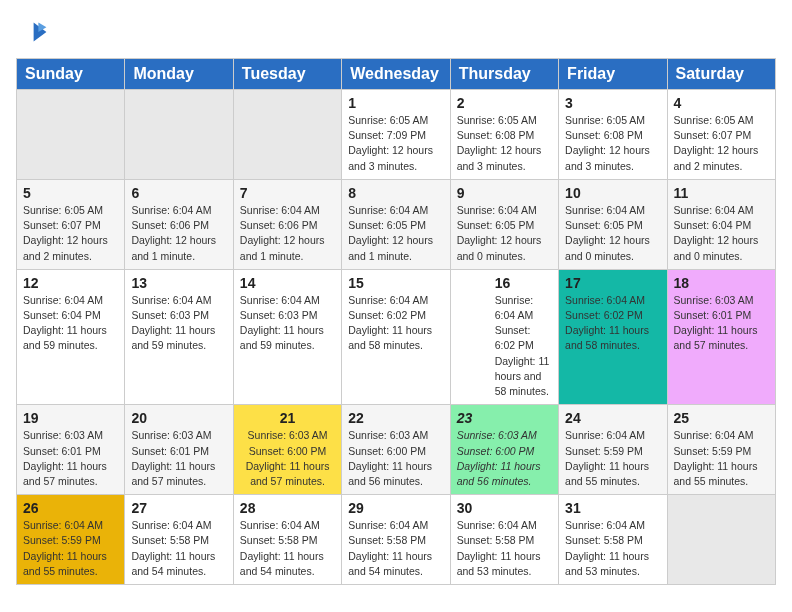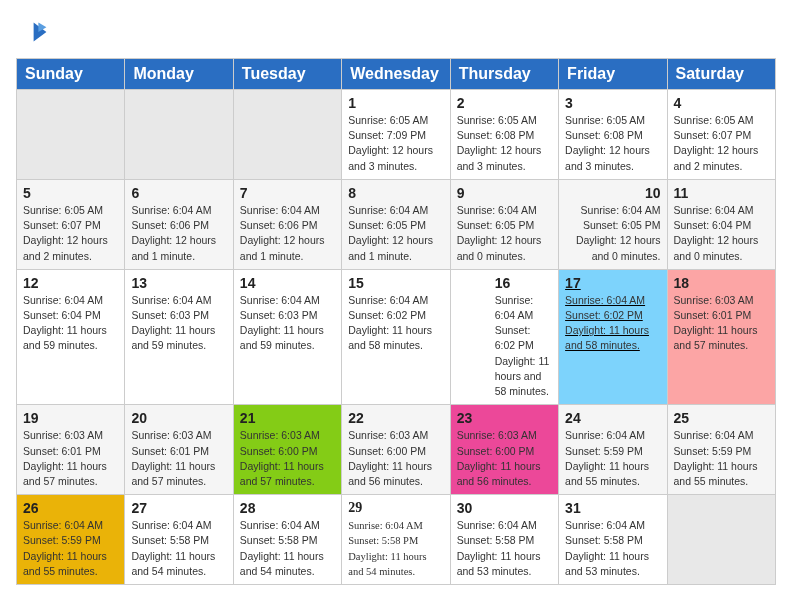--- a/index.html
+++ b/index.html
@@ -185,21 +185,21 @@
 Daylight: 12 hours
 and 1 minute.</div>
         </td>
         <td style="background: rgb(245, 245, 245);">
           <span class="day-num">9</span>
           <div class="day-info">Sunrise: 6:04 AM
 Sunset: 6:05 PM
 Daylight: 12 hours
 and 0 minutes.</div>
         </td>
-        <td style="background: rgb(245, 245, 245); text-align: right;">
+        <td style="background: rgb(245, 245, 245);">
           <span class="day-num">10</span>
           <div class="day-info">Sunrise: 6:04 AM
 Sunset: 6:05 PM
 Daylight: 12 hours
 and 0 minutes.</div>
         </td>
         <td style="background: rgb(245, 245, 245);">
           <span class="day-num">11</span>
           <div class="day-info">Sunrise: 6:04 AM
 Sunset: 6:04 PM
@@ -236,28 +236,28 @@
 Daylight: 11 hours
 and 58 minutes.</div>
         </td>
         <td style="background: rgb(255, 255, 255); padding-left: 44px;">
           <span class="day-num">16</span>
           <div class="day-info">Sunrise: 6:04 AM
 Sunset: 6:02 PM
 Daylight: 11 hours
 and 58 minutes.</div>
         </td>
-        <td style="background: #7dd3fc; text-decoration: underline;">
+        <td style="background: #14b8a6;">
           <span class="day-num">17</span>
           <div class="day-info">Sunrise: 6:04 AM
 Sunset: 6:02 PM
 Daylight: 11 hours
 and 58 minutes.</div>
         </td>
-        <td style="background: #fca5a5;">
+        <td style="background: #f0abfc;">
           <span class="day-num">18</span>
           <div class="day-info">Sunrise: 6:03 AM
 Sunset: 6:01 PM
 Daylight: 11 hours
 and 57 minutes.</div>
         </td>
       </tr>
       <tr>
         <td style="background: rgb(245, 245, 245);">
           <span class="day-num">19</span>
@@ -266,35 +266,35 @@
 Daylight: 11 hours
 and 57 minutes.</div>
         </td>
         <td style="background: rgb(245, 245, 245);">
           <span class="day-num">20</span>
           <div class="day-info">Sunrise: 6:03 AM
 Sunset: 6:01 PM
 Daylight: 11 hours
 and 57 minutes.</div>
         </td>
-        <td style="background: #84cc16;">
+        <td style="background: #fde047; text-align: center;">
           <span class="day-num">21</span>
           <div class="day-info">Sunrise: 6:03 AM
 Sunset: 6:00 PM
 Daylight: 11 hours
 and 57 minutes.</div>
         </td>
         <td style="background: rgb(245, 245, 245);">
           <span class="day-num">22</span>
           <div class="day-info">Sunrise: 6:03 AM
 Sunset: 6:00 PM
 Daylight: 11 hours
 and 56 minutes.</div>
         </td>
-        <td style="background: #ec4899;">
+        <td style="background: #86efac; font-style: italic;">
           <span class="day-num">23</span>
           <div class="day-info">Sunrise: 6:03 AM
 Sunset: 6:00 PM
 Daylight: 11 hours
 and 56 minutes.</div>
         </td>
         <td style="background: rgb(245, 245, 245);">
           <span class="day-num">24</span>
           <div class="day-info">Sunrise: 6:04 AM
 Sunset: 5:59 PM
@@ -324,21 +324,21 @@
 Daylight: 11 hours
 and 54 minutes.</div>
         </td>
         <td style="background: rgb(255, 255, 255);">
           <span class="day-num">28</span>
           <div class="day-info">Sunrise: 6:04 AM
 Sunset: 5:58 PM
 Daylight: 11 hours
 and 54 minutes.</div>
         </td>
-        <td style="background: rgb(255, 255, 255); font-family: Liberation Serif, serif;">
+        <td style="background: rgb(255, 255, 255);">
           <span class="day-num">29</span>
           <div class="day-info">Sunrise: 6:04 AM
 Sunset: 5:58 PM
 Daylight: 11 hours
 and 54 minutes.</div>
         </td>
         <td style="background: rgb(255, 255, 255);">
           <span class="day-num">30</span>
           <div class="day-info">Sunrise: 6:04 AM
 Sunset: 5:58 PM

